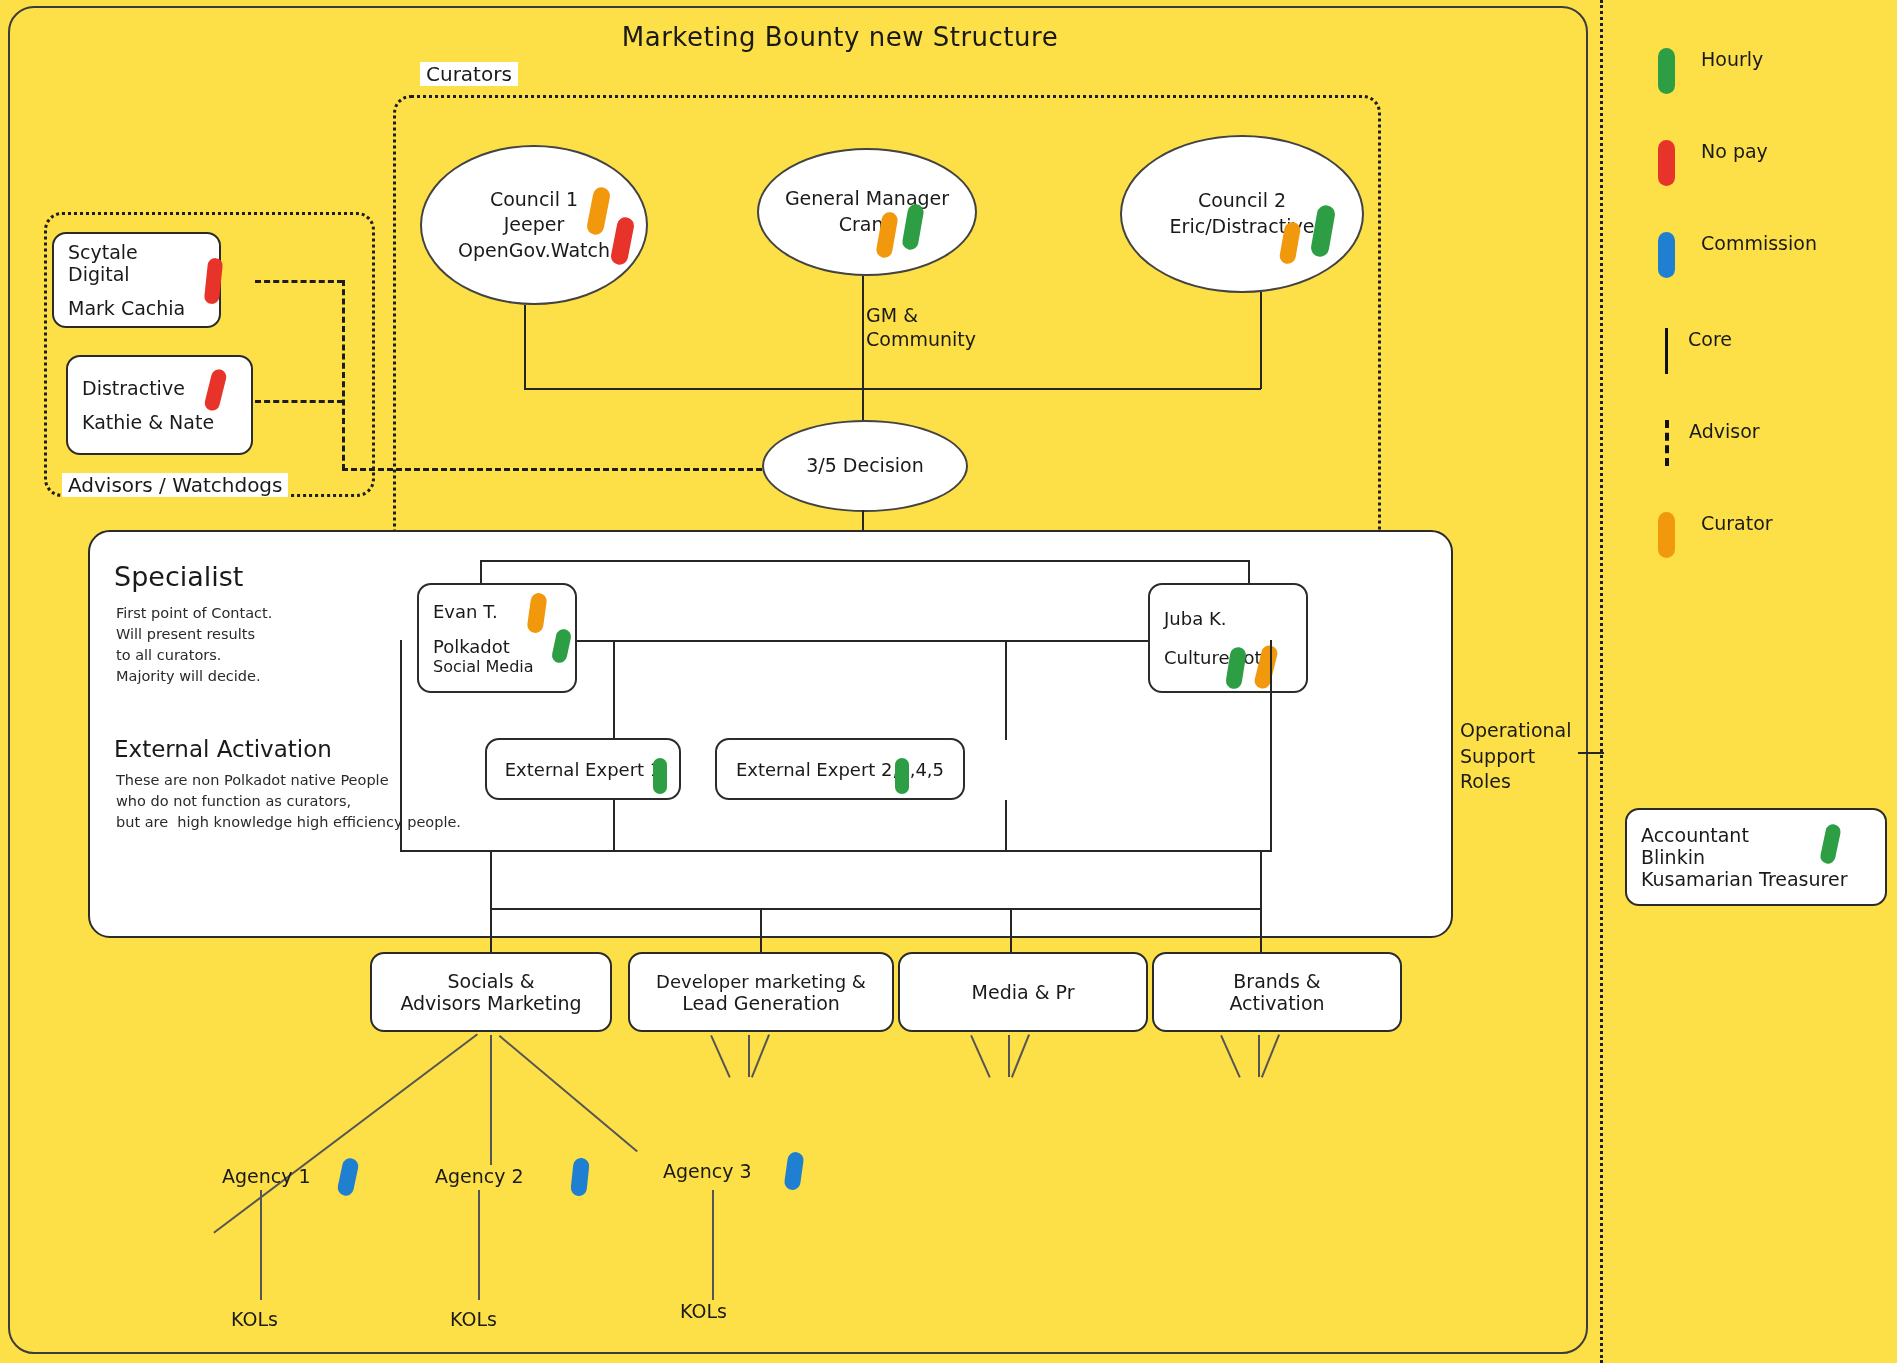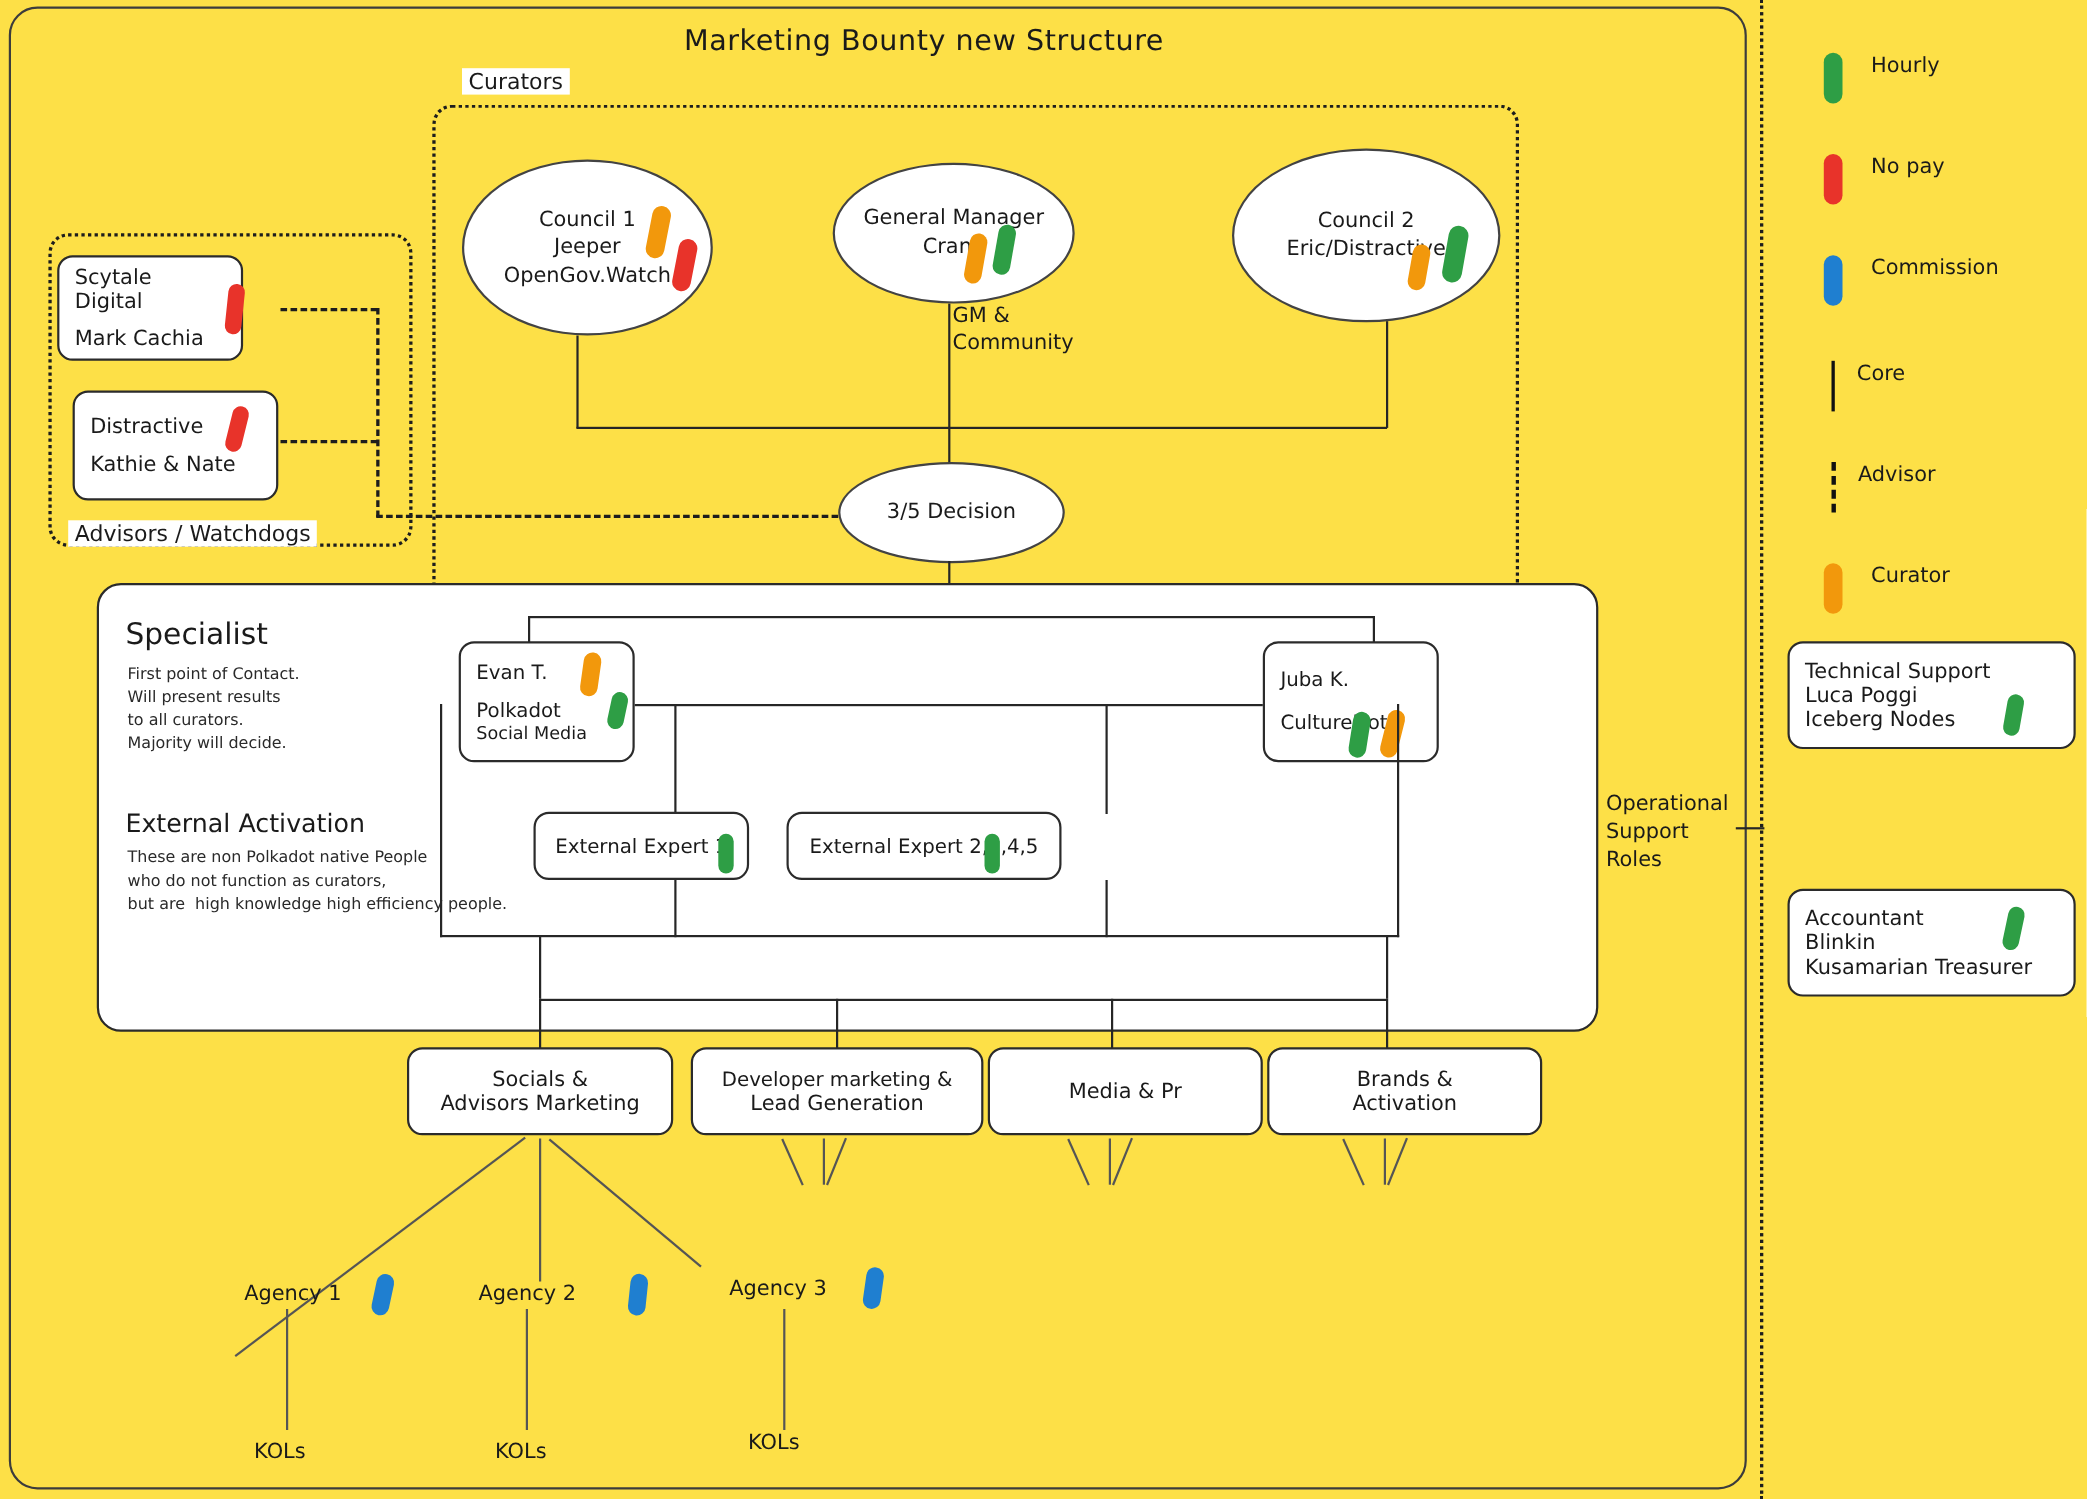--- a/index.html
+++ b/index.html
@@ -94,21 +94,21 @@
     <div class="pill" style="left:146px;top:54px;width:16px;height:46px;background:#2e9e45;transform:rotate(10deg);"></div>
   </div>
 
   <div class="ellipse" style="left:1120px;top:135px;width:244px;height:158px;">
     <div class="ln hand">Council 2</div>
     <div class="ln hand">Eric/Distractive</div>
     <div class="pill" style="left:160px;top:85px;width:16px;height:42px;background:#f2980c;transform:rotate(10deg);"></div>
     <div class="pill" style="left:192px;top:68px;width:18px;height:52px;background:#2e9e45;transform:rotate(10deg);"></div>
   </div>
 
-  <div class="txt hand small-label" style="left:866px;top:276px;">GM &amp;
+  <div class="txt hand small-label" style="left:866px;top:304px;">GM &amp;
 Community</div>
 
   <div class="ln-v" style="left:862px;top:276px;height:145px;"></div>
 
   <div class="ln-h" style="left:524px;top:388px;width:737px;"></div>
   <div class="ln-v" style="left:524px;top:305px;height:84px;"></div>
   <div class="ln-v" style="left:1260px;top:292px;height:97px;"></div>
 
   <div class="ellipse" style="left:762px;top:420px;width:206px;height:92px;">
     <div class="ln hand">3/5 Decision</div>
@@ -240,26 +240,20 @@
   <div class="txt hand" style="left:663px;top:1160px;font-size:19px;">Agency 3</div>
   <div class="pill" style="left:786px;top:1152px;width:16px;height:38px;background:#1f7fd0;transform:rotate(8deg);"></div>
   <div class="ln-v thin" style="left:712px;top:1190px;height:110px;"></div>
   <div class="txt hand" style="left:680px;top:1300px;font-size:19px;">KOLs</div>
 
   <div class="txt hand" style="left:1460px;top:718px;font-size:19px;line-height:1.35;">Operational
 Support
 Roles</div>
   <div class="ln-h" style="left:1578px;top:752px;width:26px;border-top-width:2px;"></div>
 
-  <div class="node" style="left:1625px;top:583px;width:262px;height:98px;">
-    <div class="ln hand" style="font-size:19px;">Technical Support</div>
-    <div class="ln hand" style="font-size:19px;">Luca Poggi</div>
-    <div class="ln hand" style="font-size:19px;">Iceberg Nodes</div>
-    <div class="pill" style="left:196px;top:46px;width:15px;height:38px;background:#2e9e45;transform:rotate(10deg);"></div>
-  </div>
 
   <div class="node" style="left:1625px;top:808px;width:262px;height:98px;">
     <div class="ln hand" style="font-size:19px;">Accountant</div>
     <div class="ln hand" style="font-size:19px;">Blinkin</div>
     <div class="ln hand" style="font-size:19px;">Kusamarian Treasurer</div>
     <div class="pill" style="left:196px;top:14px;width:15px;height:40px;background:#2e9e45;transform:rotate(12deg);"></div>
   </div>
 
   <div class="legend-item" style="left:1658px;top:48px;">
     <div class="legend-pill" style="background:#2e9e45;"></div>

